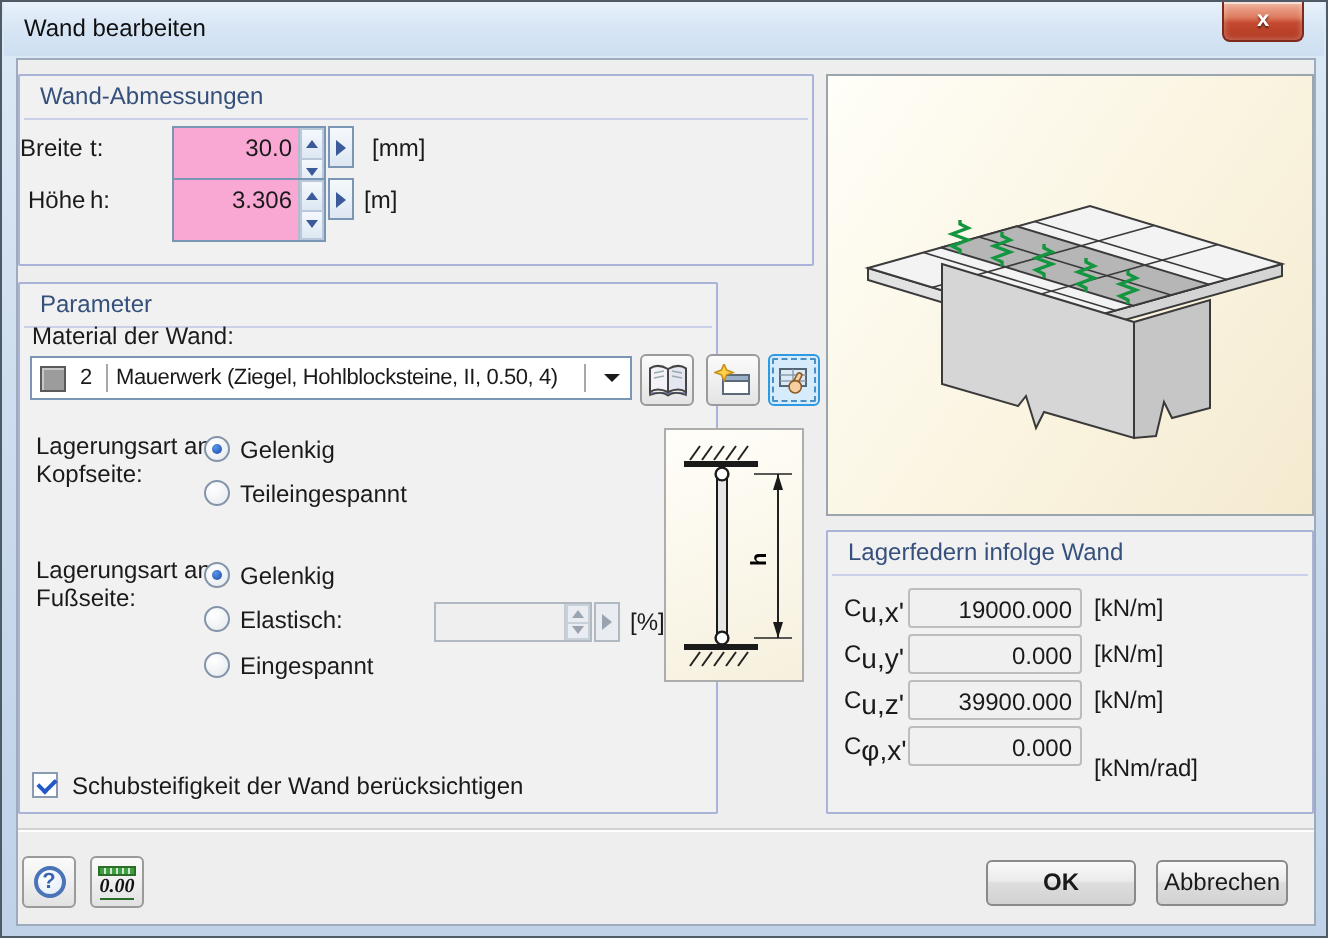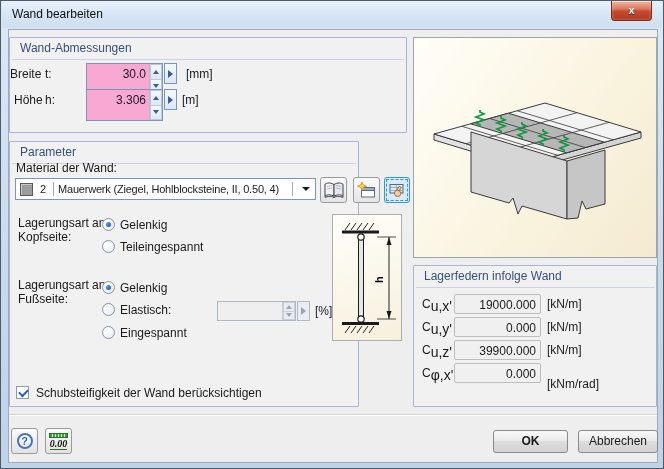--- a/index.html
+++ b/index.html
@@ -121,21 +121,21 @@
   #units-ruler { width:19px; height:5px; border:1px solid #2a6e2a;
     background:repeating-linear-gradient(90deg,#3f9e3f 0 2px,#cfe8cf 2px 3px); margin-bottom:1px; }
   #units-text { font-family:"Liberation Serif", serif; font-style:italic; font-weight:bold;
     font-size:10px; line-height:10px; color:#111; border-bottom:1px solid #2a6e2a; }
 
   .dlg-btn { position:absolute; top:429px; height:23px;
     background:linear-gradient(180deg,#f9f9f9 0%,#ebebeb 45%,#dddddd 50%,#d2d2d2 100%);
     border:1px solid #8a8a8a; border-radius:3px; text-align:center; line-height:21px;
     font-size:12px; cursor:pointer; }
   #btn-ok { left:492px; width:75px;font-weight:bold; }
-  #btn-cancel { left:577px; width:80px; }
+  #btn-cancel { left:577px; width:66px; }
 
   svg text { font-family:"Liberation Sans", sans-serif; }
 </style>
 </head>
 <body>
 
 <div id="dialog">
 
   <div id="titlebar">
     <span id="title-text">Wand bearbeiten</span>

